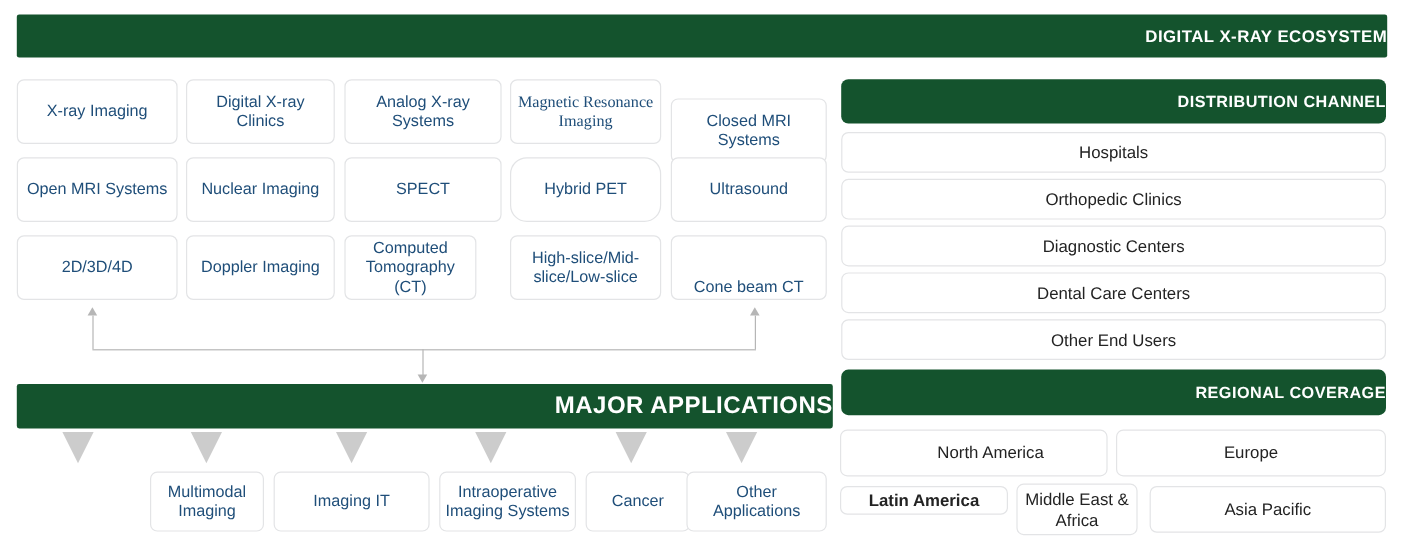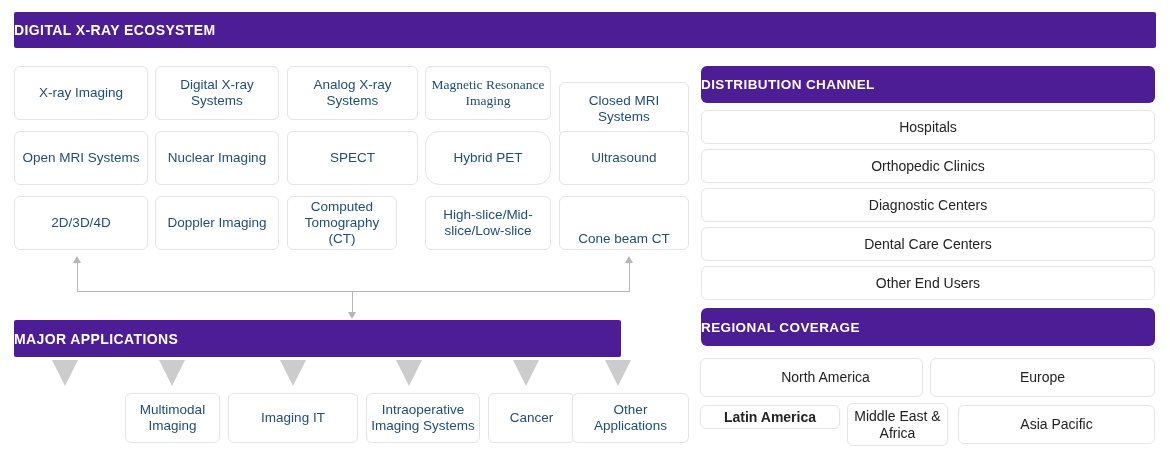--- a/index.html
+++ b/index.html
@@ -18,40 +18,40 @@
   .canvas {
     position: absolute;
     left: 0; top: 0;
     width: 1170px;
     height: 457px;
   }
 
   
   .bar {
     position: absolute;
-    background: #4c1d95;
+    background: #14532d;
     color: #ffffff;
     border-radius: 3px;
     display: flex;
     align-items: center;
-    justify-content: flex-start;
+    justify-content: flex-end;
     font-weight: bold;
     letter-spacing: 0.4px;
     box-sizing: border-box;
   }
   .bar-main {
     left: 14px; top: 12px;
     width: 1142px; height: 36px;
     font-size: 14px;
     border-radius: 2px;
   }
   .bar-apps {
     left: 14px; top: 320px;
-    width: 607px; height: 37px;
-    font-size: 14px;
+    width: 680px; height: 37px;
+    font-size: 20px;
     border-radius: 2px;
   }
   .bar-dist {
     left: 701px; top: 66px;
     width: 454px; height: 37px;
     font-size: 13.5px;
     border-radius: 6px;
   }
   .bar-region {
     left: 701px; top: 308px;
@@ -141,21 +141,21 @@
 <div class="canvas">
 
   <div class="bar bar-main">
     <span>DIGITAL X-RAY ECOSYSTEM</span>
   </div>
 
   <div class="card navy eco" style="left:14px;  top:66px;  width:134px;">
       <span>X-ray Imaging</span>
     </div>
   <div class="card navy eco" style="left:155px; top:66px;  width:124px;">
-      <span>Digital X-ray Systems</span>
+      <span>Digital X-ray Clinics</span>
     </div>
   <div class="card navy eco" style="left:287px; top:66px;  width:131px;">
       <span>Analog X-ray Systems</span>
     </div>
   <div class="card navy eco" style="left:425px; top:66px;  width:126px;font-family:Liberation Serif, serif;">
       <span>Magnetic Resonance Imaging</span>
     </div>
   <div class="card navy eco" style="left:559px; top:66px;  width:130px;margin-top:16px;">
       <span>Closed MRI Systems</span>
     </div>

